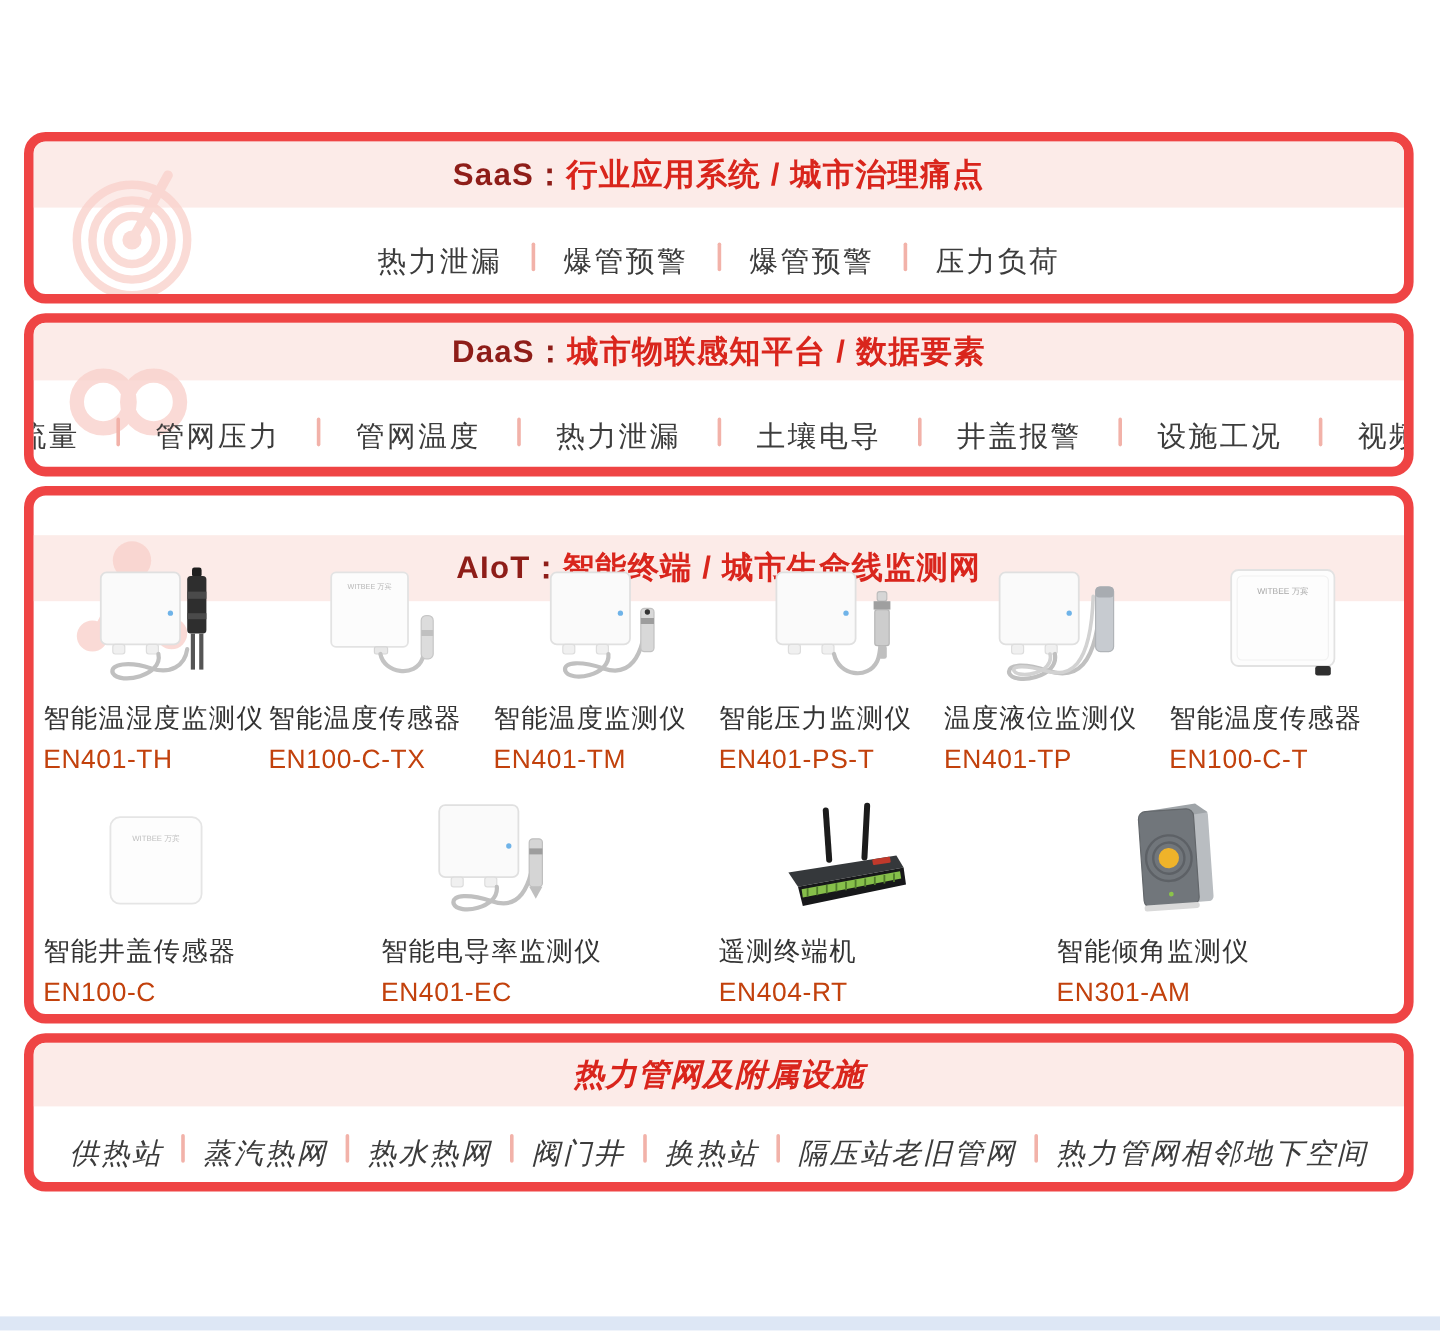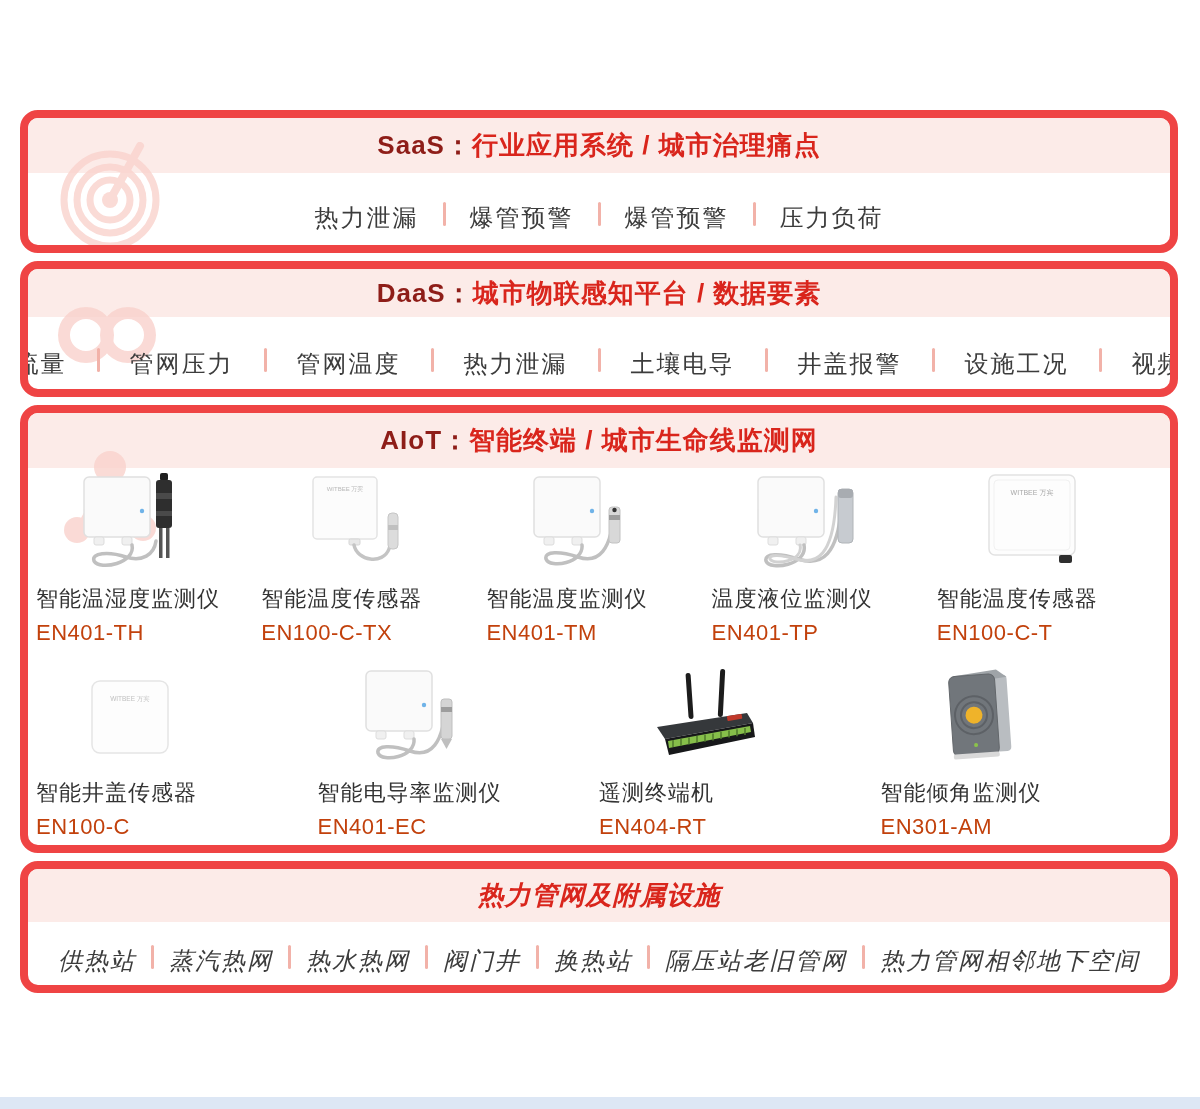--- a/index.html
+++ b/index.html
@@ -16,21 +16,21 @@
   #daas  { top:261px; height:136px; }
   #aiot  { top:405px; height:448px; }
   #infra { top:861px; height:132px;font-style:italic; }
 
   .band {
     position:absolute; top:0; left:0; right:0; background:#fcebe8;
     display:flex; align-items:center; justify-content:center; z-index:0;
   }
   #saas .band  { height:55px; }
   #daas .band  { height:48px; }
-  #aiot .band  { height:55px; }
+  #aiot .band  { height:55px;margin-top:33px; }
   #infra .band { height:53px; }
 
   .title { font-size:26px; font-weight:bold; letter-spacing:1px; position:relative; z-index:2; white-space:nowrap; }
   .tp { color:#8e1d18; }
   .tm { color:#d9251c; }
 
   .items {
     position:absolute; left:0; right:0; display:flex; align-items:flex-start; justify-content:center;
     color:#3c3c3c; font-size:24px; letter-spacing:2px; z-index:2; white-space:nowrap;
   }
@@ -188,20 +188,37 @@
             <path d="M96 74 C98 92 64 98 60 88 C58 80 74 80 92 86 C112 93 126 80 128 38" fill="none" stroke="#c0c0c0" stroke-width="3.5" stroke-linecap="round"></path>
             <rect x="123" y="36" width="11" height="36" rx="3" fill="#d8d8d8" stroke="#c2c2c2"></rect>
             <rect x="123" y="44" width="11" height="5" fill="#9d9d9d"></rect>
             <circle cx="128.5" cy="39" r="2.2" fill="#333333"></circle>
           </svg>
         </div>
         <div class="pname">智能温度监测仪</div>
         <div class="pmodel">EN401-TM</div>
       </div>
 
+      <div class="product">
+        <div class="device">
+          <svg width="190" height="105" viewBox="0 0 190 105">
+            <rect x="48" y="6" width="66" height="60" rx="5" fill="#fafafa" stroke="#e0e0e0" stroke-width="1.5"></rect>
+            <rect x="58" y="66" width="10" height="8" rx="2" fill="#f0f0f0" stroke="#dddddd"></rect>
+            <rect x="86" y="66" width="10" height="8" rx="2" fill="#f0f0f0" stroke="#dddddd"></rect>
+            <circle cx="106" cy="40" r="2.2" fill="#6fb3e8"></circle>
+            <path d="M96 74 C100 92 124 96 132 80 C136 72 136 40 136 30" fill="none" stroke="#c0c0c0" stroke-width="3.5" stroke-linecap="round"></path>
+            <rect x="132" y="22" width="8" height="8" rx="2" fill="#d6d6d6" stroke="#bdbdbd"></rect>
+            <rect x="129" y="30" width="14" height="7" fill="#9f9f9f"></rect>
+            <rect x="130" y="37" width="12" height="30" rx="2" fill="#cdcdcd" stroke="#b5b5b5"></rect>
+            <rect x="133" y="67" width="7" height="11" rx="2" fill="#bfbfbf"></rect>
+          </svg>
+        </div>
+        <div class="pname">智能压力监测仪</div>
+        <div class="pmodel">EN401-PS-T</div>
+      </div>
 
       <div class="product">
         <div class="device">
           <svg width="190" height="105" viewBox="0 0 190 105">
             <rect x="46" y="6" width="66" height="60" rx="5" fill="#fafafa" stroke="#e0e0e0" stroke-width="1.5"></rect>
             <rect x="56" y="66" width="10" height="8" rx="2" fill="#f0f0f0" stroke="#dddddd"></rect>
             <rect x="84" y="66" width="10" height="8" rx="2" fill="#f0f0f0" stroke="#dddddd"></rect>
             <circle cx="104" cy="40" r="2.2" fill="#6fb3e8"></circle>
             <path d="M92 74 C96 94 58 100 54 90 C52 82 68 82 86 88 C108 95 128 88 130 24" fill="none" stroke="#c0c0c0" stroke-width="3.5" stroke-linecap="round"></path>
             <path d="M88 74 C92 90 62 95 58 88 C56 83 70 84 84 88 C104 94 122 86 124 26" fill="none" stroke="#d2d2d2" stroke-width="3" stroke-linecap="round"></path>

